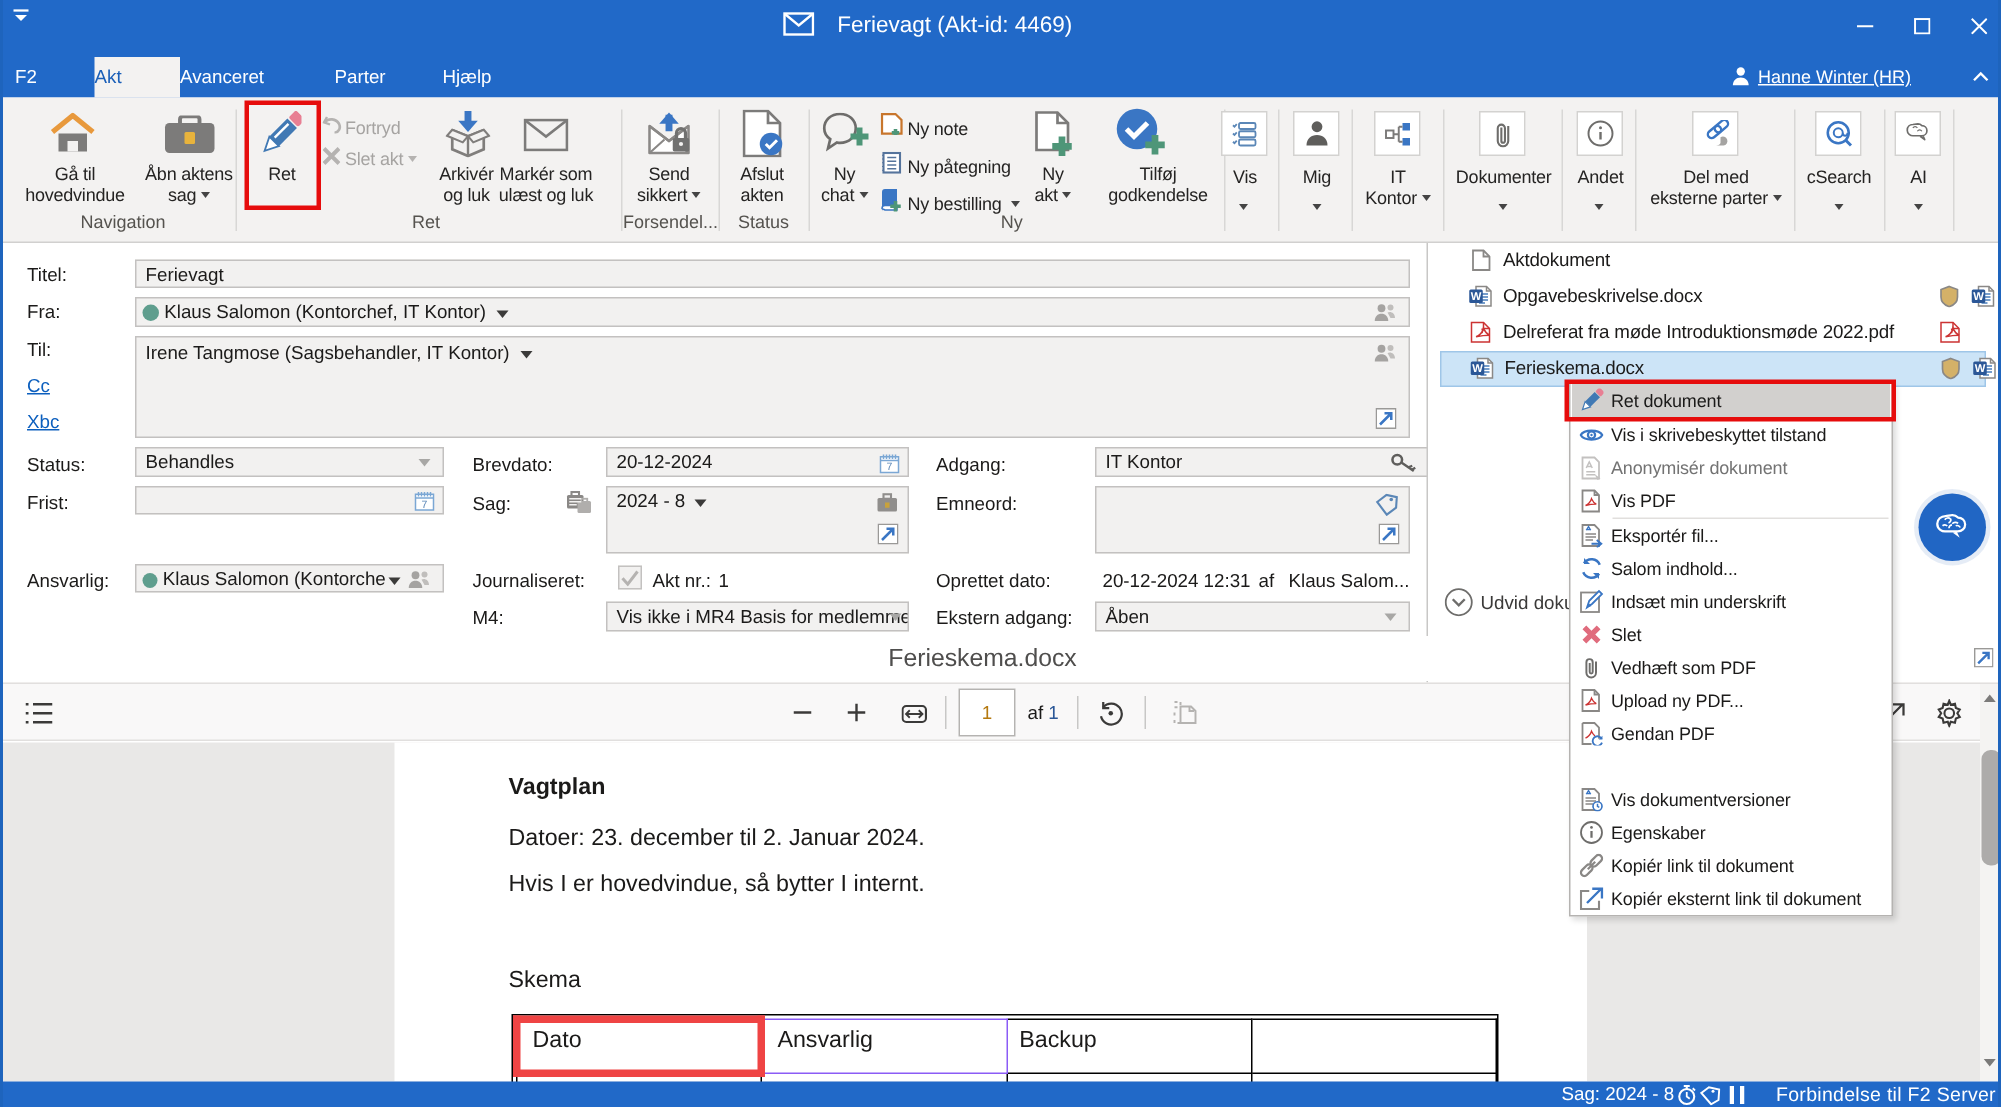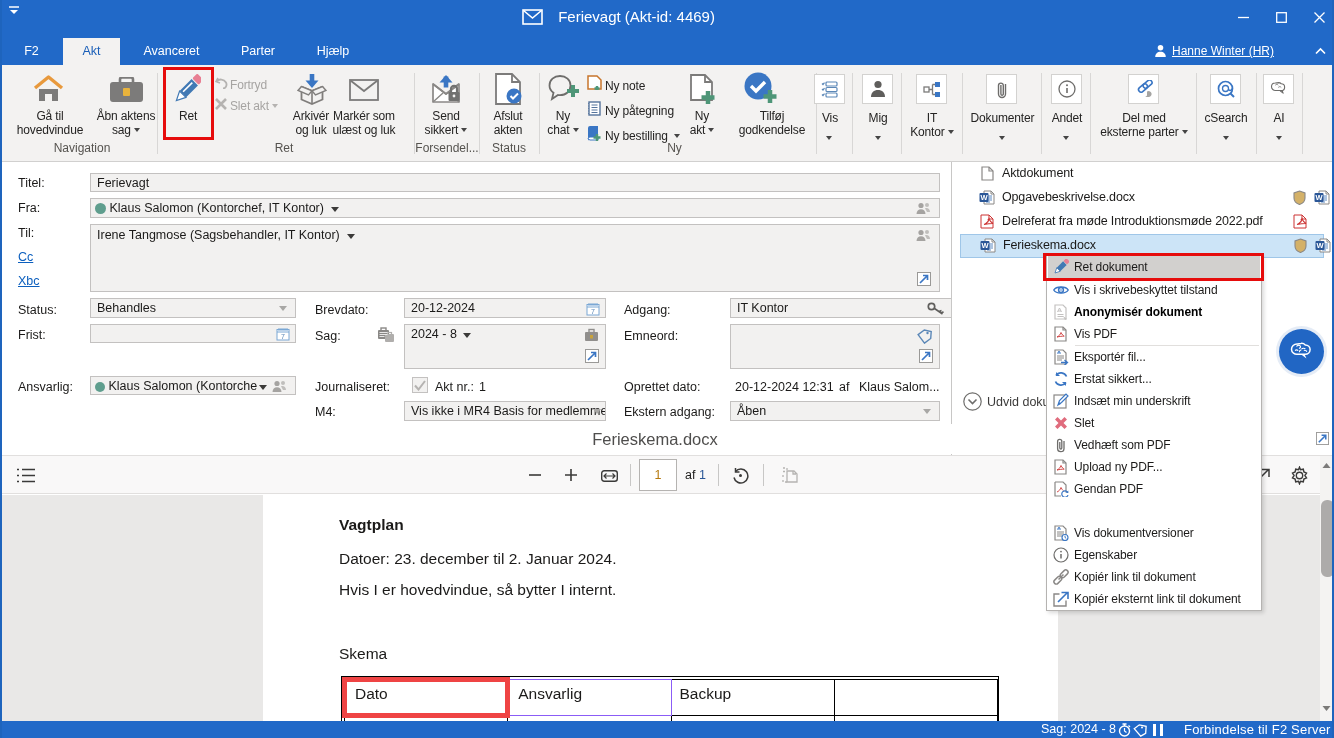--- a/index.html
+++ b/index.html
@@ -11,21 +11,21 @@
 
 
 #titlebar { position:absolute; left:-2px; top:0; width:1334px; height:38px; background:#2169c8; }
 #titlecontent { position:absolute; left:522px; top:8px; color:#fff; font-size:15px; }
 #winbtns { position:absolute; right:0; top:0; height:30px; color:#fff; }
 .wbtn { position:absolute; top:11px; width:30px; text-align:center; font-size:13px; }
 #qat { position:absolute; left:8px; top:6px; }
 
 
 #menubar { position:absolute; left:-2px; top:38px; width:1334px; height:27px; background:#2169c8; }
-.tab { position:absolute; top:0; height:27px; line-height:27px; color:#fff; text-align:center; }
+.tab { position:absolute; top:0; height:27px; line-height:27px; color:#fff; text-align:left; }
 #tab-akt { background:#f3f2f1; color:#1a5fb8; }
 #user { position:absolute; right:60px; top:6px; color:#fff; font-size:12px; }
 
 
 
 #ribbon { position:absolute; left:0; top:65px; width:1330px; height:97px; background:#f3f2f1; border-bottom:1px solid #d1d0cf; }
 .rsep { position:absolute; top:8px; width:1px; height:81px; background:#d8d7d6; }
 .rbig { position:absolute; text-align:center; font-size:12px; color:#252423; letter-spacing:-0.15px; }
 .rgrouplbl { position:absolute; top:76px; text-align:center; font-size:12px; color:#55534f; }
 .gray { color:#a6a4a2; }
@@ -57,21 +57,21 @@
 
 
 #statusbar { position:absolute; left:-2px; top:721px; width:1334px; height:17px; background:#2169c8; color:#fff; font-size:12.5px; }
 
 
 #ctxmenu { position:absolute; left:1044px; top:255px; width:216px; height:356px; background:#fff; border:1px solid #b5b3b1; box-shadow:2px 2px 4px rgba(0,0,0,0.15); }
 .mitem { position:absolute; left:1px; width:212px; height:22px; font-size:12px; letter-spacing:-0.1px; line-height:22px; color:#1b1a19; }
 .mitem .mi { position:absolute; left:5px; top:3px; width:16px; height:16px; }
 .mitem .mt { position:absolute; left:26px; }
 .msep { position:absolute; left:28px; width:184px; height:1px; background:#e1dfdd; }
-.mdis { color:#000000;font-weight:bold; }
+.mdis { color:#737373; }
 
 
 .redbox { position:absolute; border:3px solid #e60c0c; }
 </style>
 </head>
 <body>
 <div id="win">
 
 <div id="titlebar">
   <svg id="qat" width="12" height="10" viewBox="0 0 12 10">
@@ -640,21 +640,21 @@
           <path d="M8 13.5h6M11.5 11l3 2.5-3 2.5" fill="none" stroke="#3a76c4" stroke-width="1.3"></path>
         </svg>
     <span class="mt">Eksportér fil...</span>
   </div>
   <div class="mitem" style="top:112px">
     <svg class="mi" viewBox="0 0 16 16">
           <path d="M13.5 5.5a6 6 0 0 0-10.5-1M2.5 10.5a6 6 0 0 0 10.5 1" fill="none" stroke="#3a76c4" stroke-width="1.7"></path>
           <path d="M3 1v4h4z" fill="#3a76c4"></path>
           <path d="M13 15v-4H9z" fill="#3a76c4"></path>
         </svg>
-    <span class="mt">Erstat sikkert...</span>
+    <span class="mt">Salom indhold...</span>
   </div>
   <div class="mitem" style="top:134px">
     <svg class="mi" viewBox="0 0 16 16">
           <rect x="1" y="2" width="12" height="13" fill="#fff" stroke="#8a8886" stroke-width="1.2"></rect>
           <path d="M5 12l1.5-4.5L13 1l2 2-6.5 6.5z" fill="#fff" stroke="#3a76c4" stroke-width="1.2"></path>
           <path d="M5 12l1-3 2 2z" fill="#3a76c4"></path>
         </svg>
     <span class="mt">Indsæt min underskrift</span>
   </div>
   <div class="mitem" style="top:156px">

